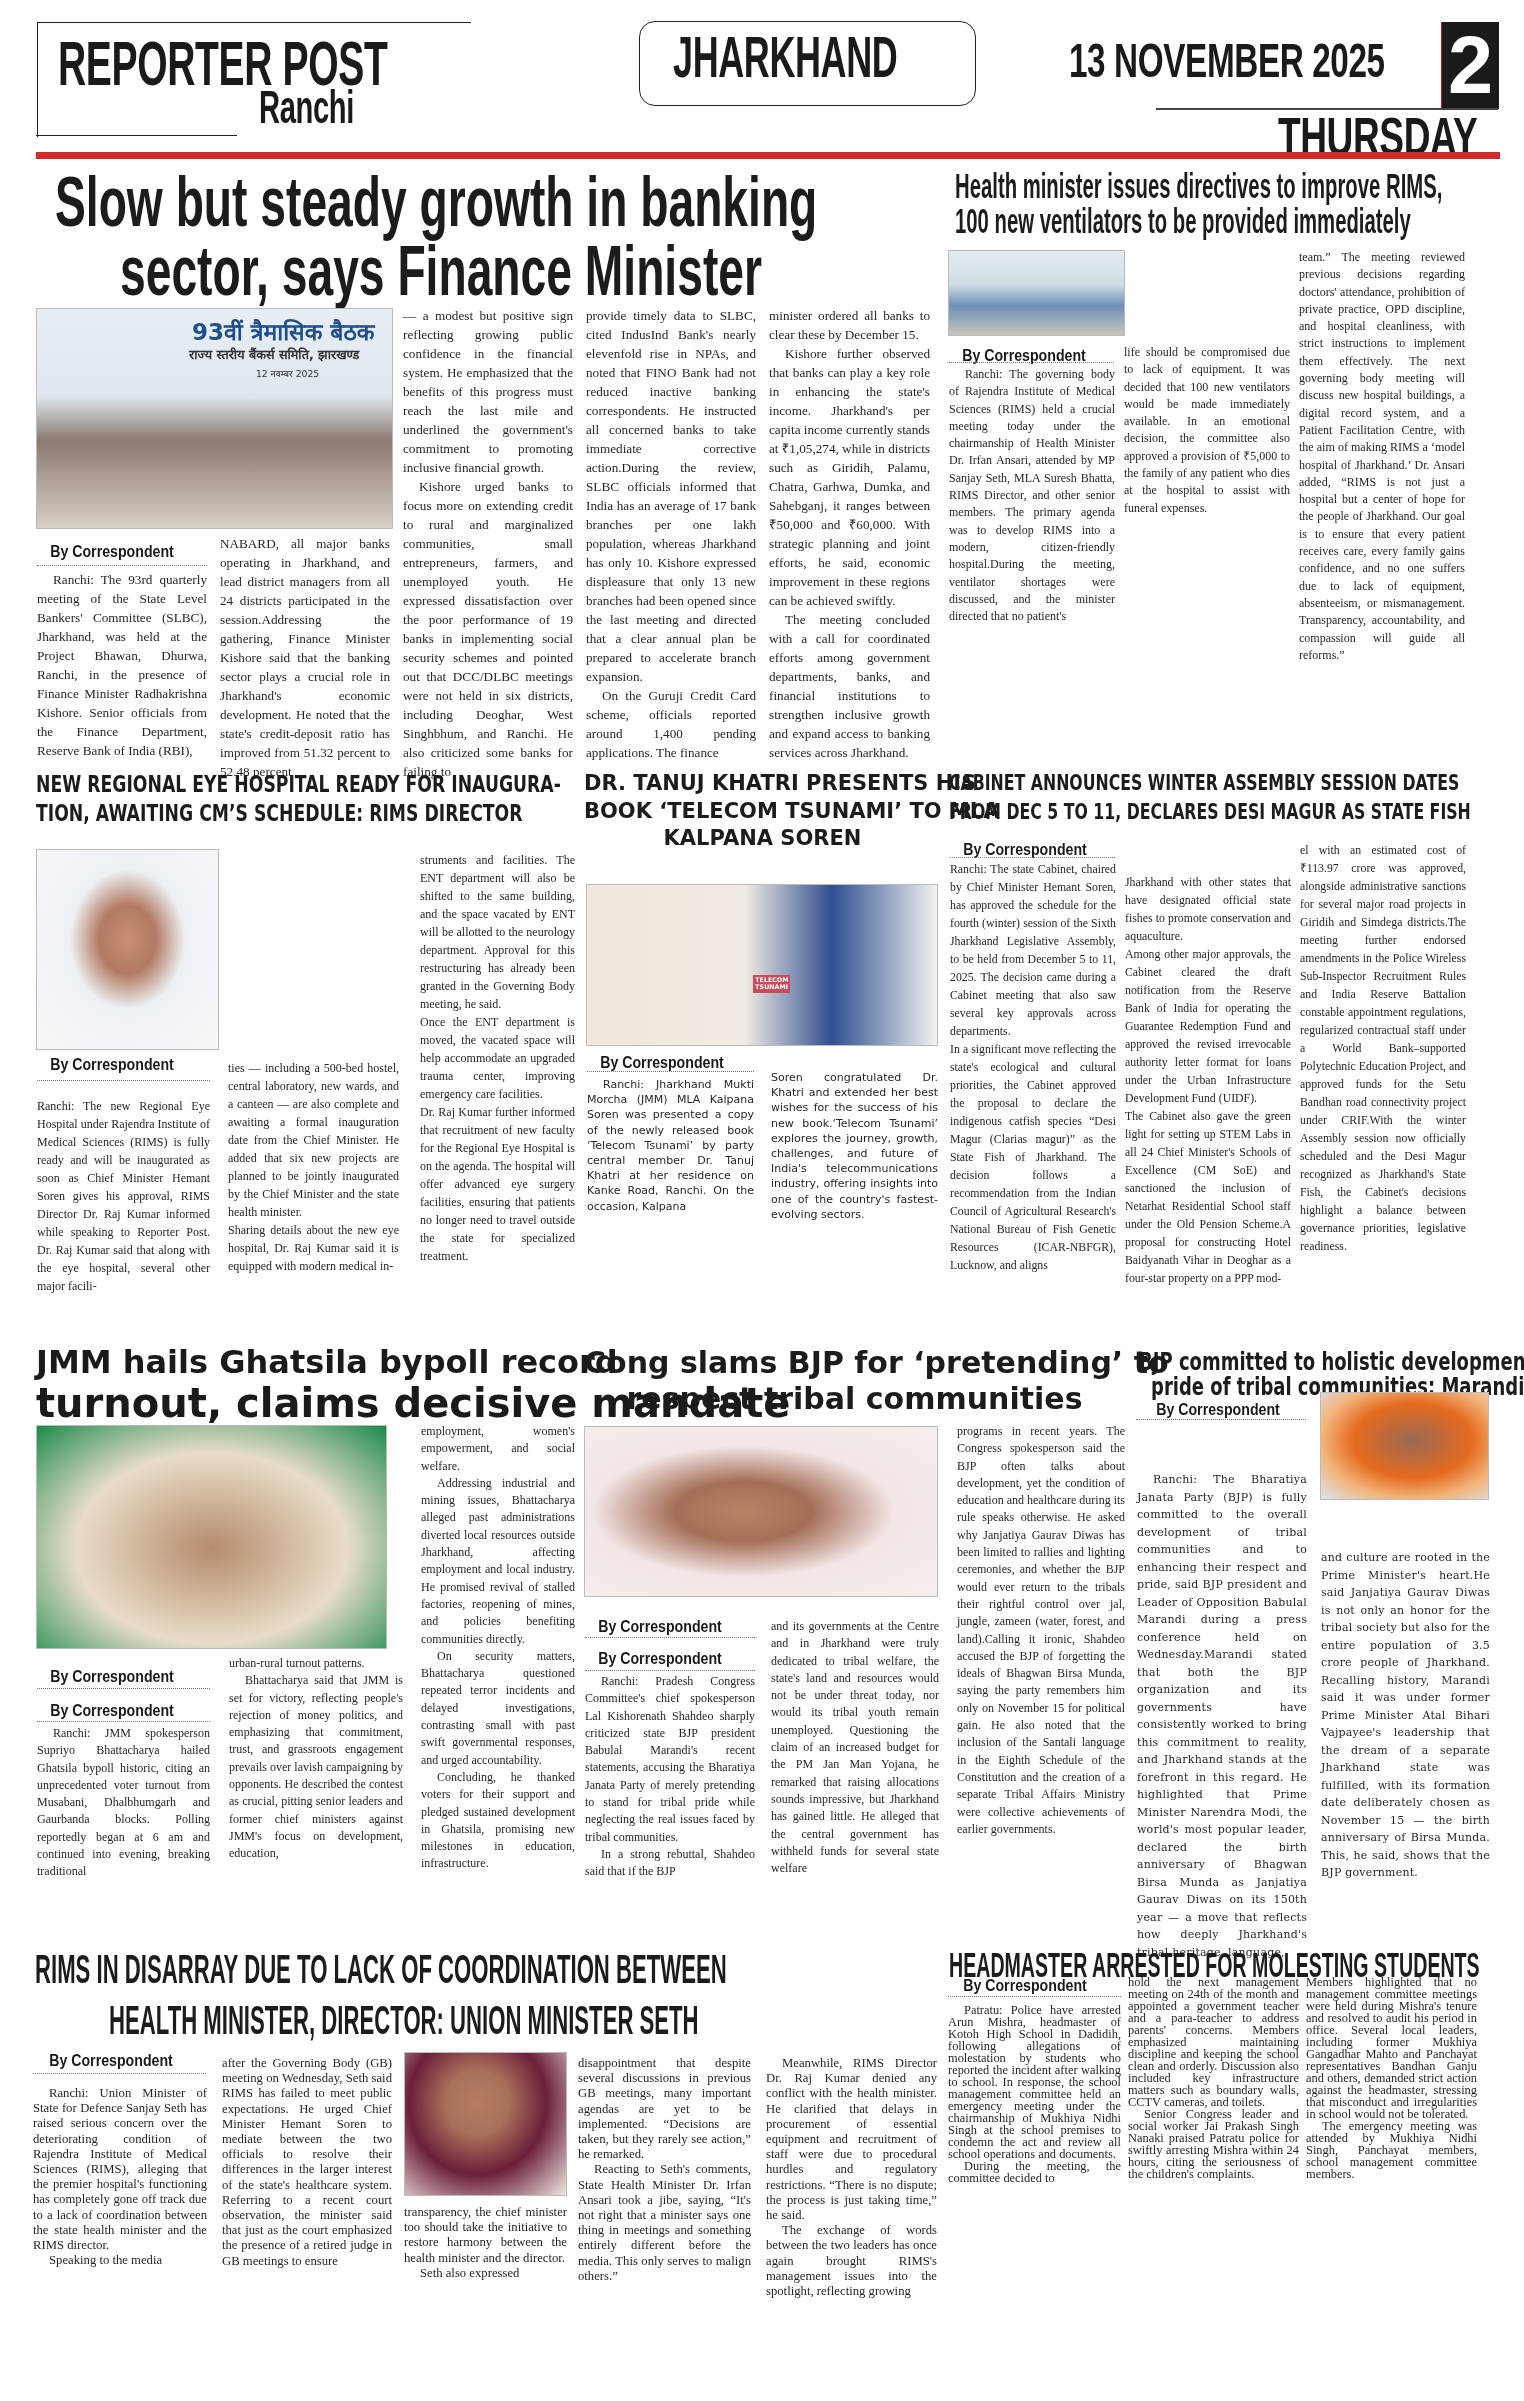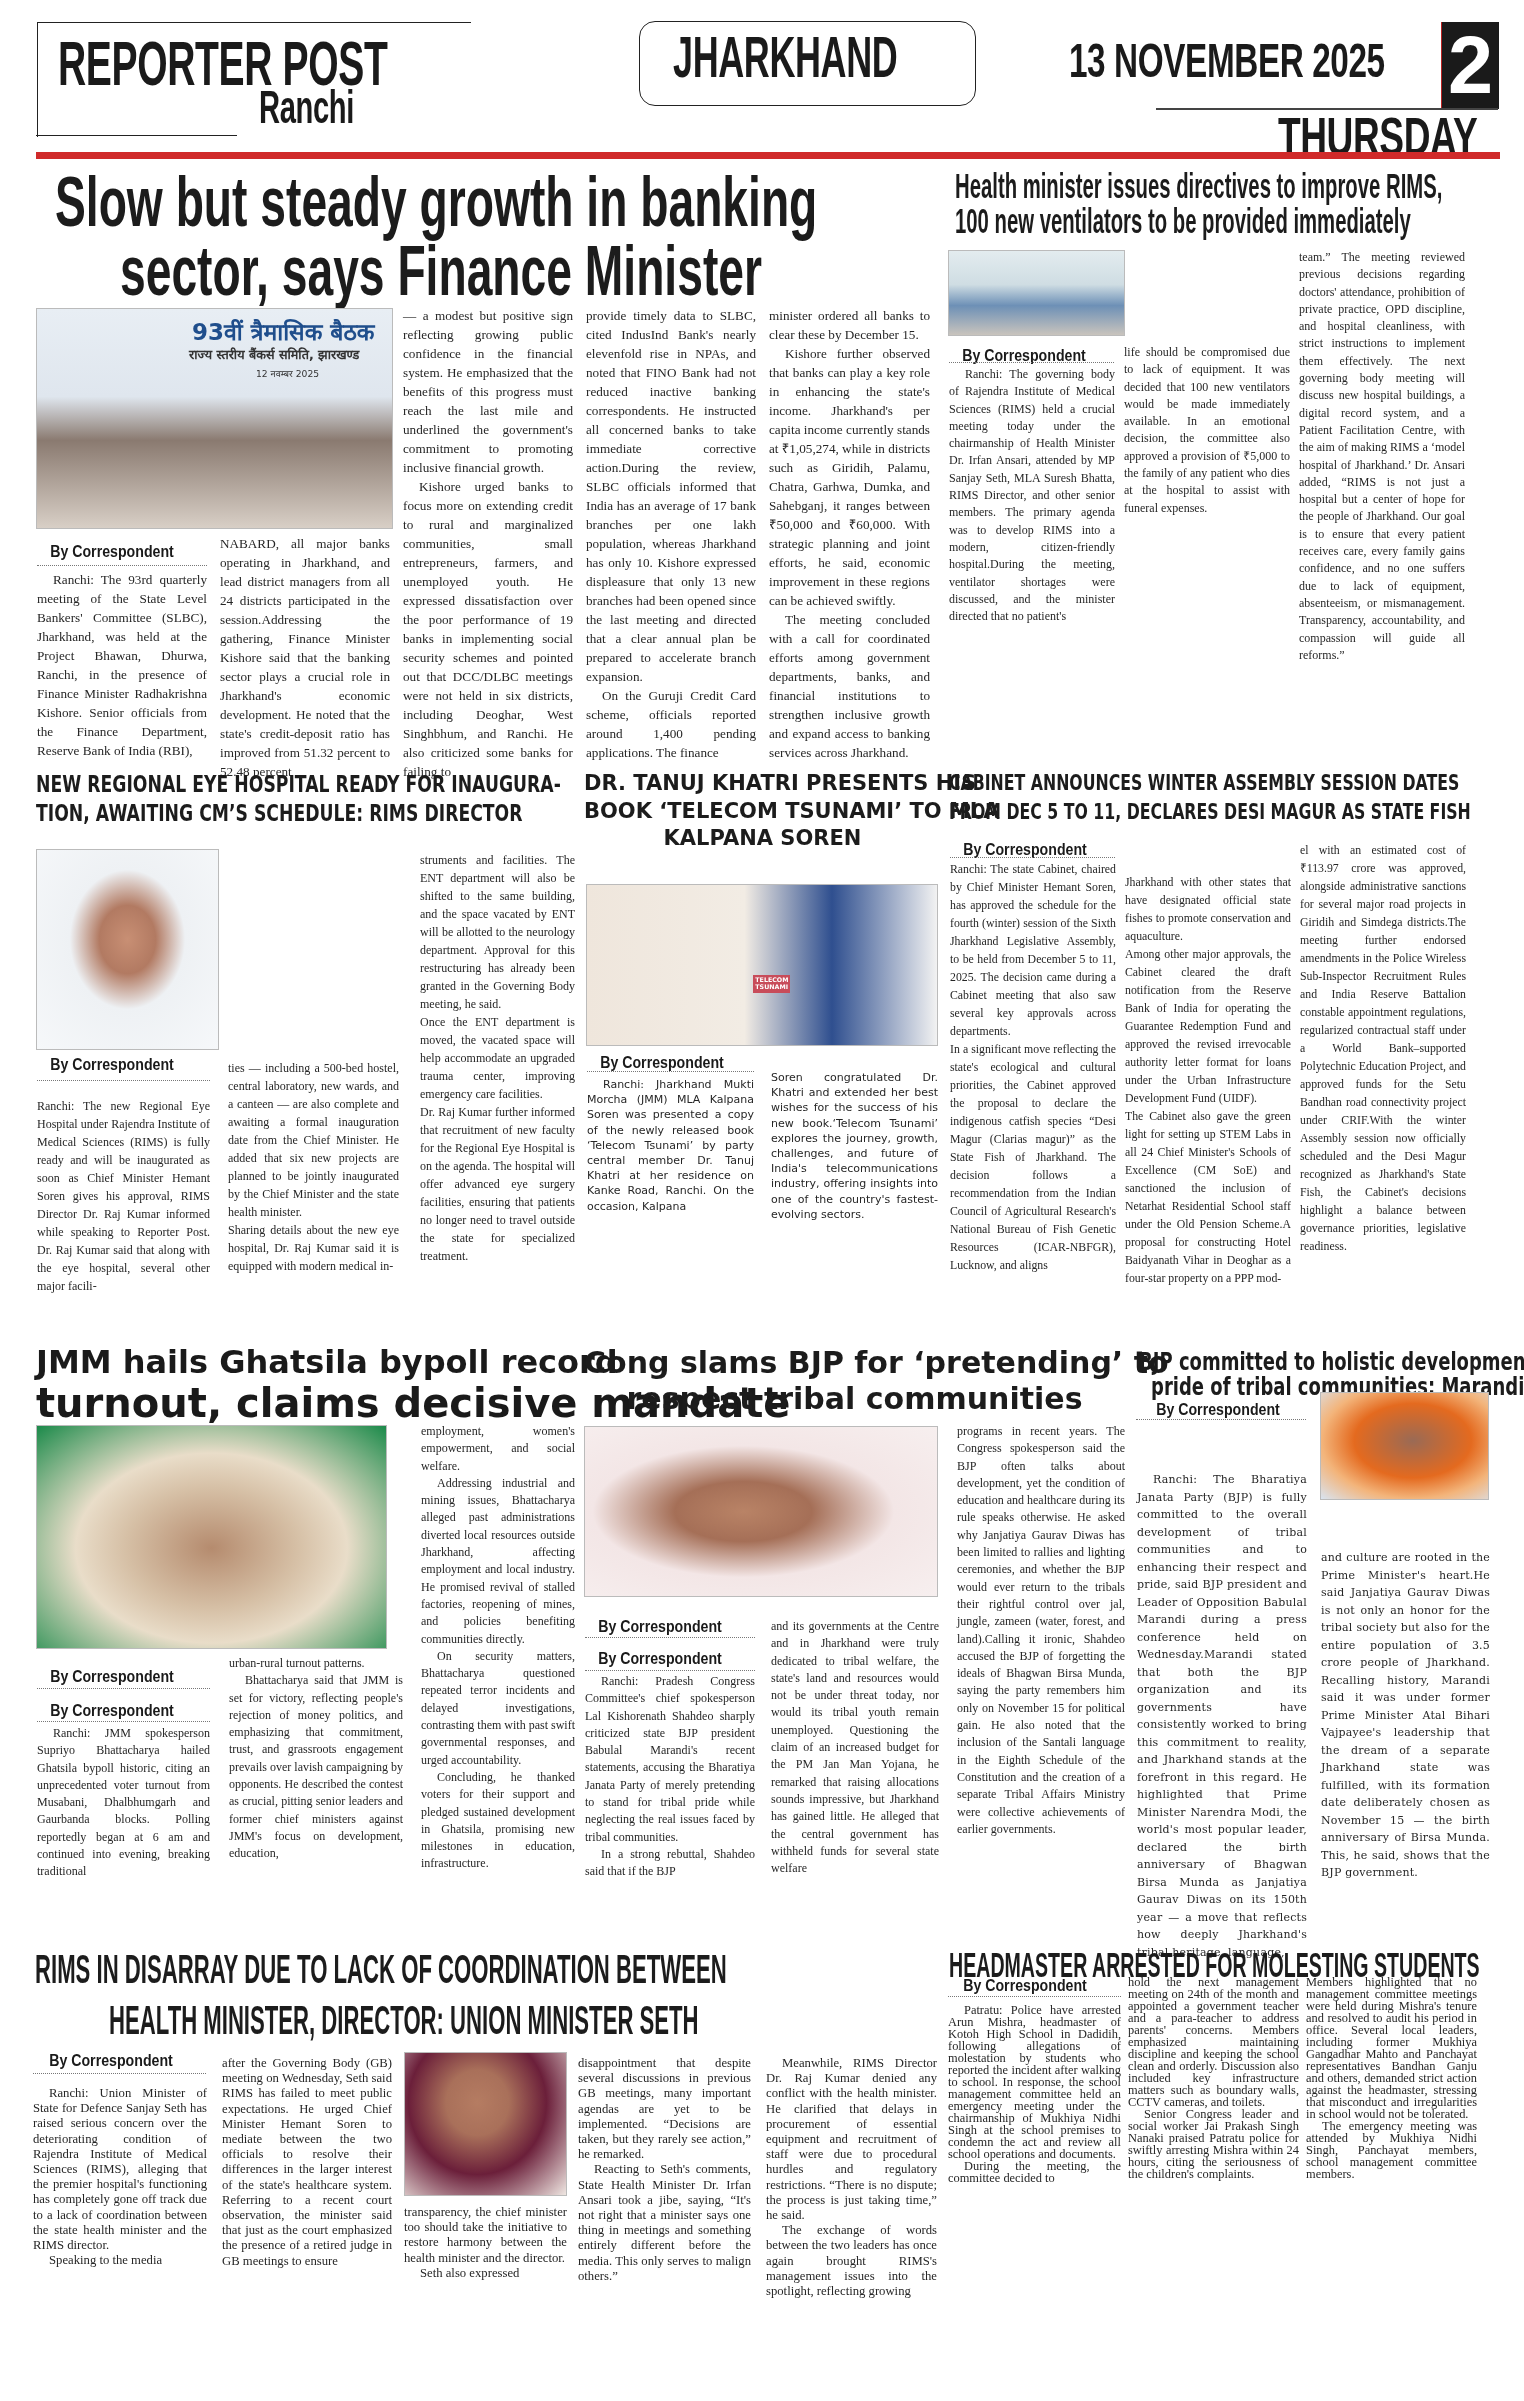--- a/index.html
+++ b/index.html
@@ -201,21 +201,21 @@
   <div class="abs col" style="left:37px;top:1725px;width:173px;font-size:12px;line-height:17.3px;">
     <p>Ranchi: JMM spokesperson Supriyo Bhattacharya hailed Ghatsila bypoll historic, citing an unprecedented voter turnout from Musabani, Dhalbhumgarh and Gaurbanda blocks. Polling reportedly began at 6 am and continued into evening, breaking traditional</p>
   </div>
   <div class="abs col" style="left:229px;top:1655px;width:174px;font-size:12px;line-height:17.3px;">
     <p class="noindent">urban-rural turnout patterns.</p>
     <p>Bhattacharya said that JMM is set for victory, reflecting people's rejection of money politics, and emphasizing that commitment, trust, and grassroots engagement prevails over lavish campaigning by opponents. He described the contest as crucial, pitting senior leaders and former chief ministers against JMM's focus on development, education,</p>
   </div>
   <div class="abs col" style="left:421px;top:1423px;width:154px;font-size:12px;line-height:17.3px;">
     <p class="noindent">employment, women's empowerment, and social welfare.</p>
     <p>Addressing industrial and mining issues, Bhattacharya alleged past administrations diverted local resources outside Jharkhand, affecting employment and local industry. He promised revival of stalled factories, reopening of mines, and policies benefiting communities directly.</p>
-    <p>On security matters, Bhattacharya questioned repeated terror incidents and delayed investigations, contrasting them with past swift governmental responses, and urged accountability.</p>
+    <p>On security matters, Bhattacharya questioned repeated terror incidents and delayed investigations, contrasting small with past swift governmental responses, and urged accountability.</p>
     <p>Concluding, he thanked voters for their support and pledged sustained development in Ghatsila, promising new milestones in education, infrastructure.</p>
   </div>
 </article>
 
 <article>
   <h2 class="abs h-humanist" style="left:584px;top:1345px;width:541px;text-align:center;font-size:30px;white-space:nowrap;">Cong slams BJP for ‘pretending’ to</h2>
   <h2 class="abs h-humanist" style="left:584px;top:1381px;width:541px;text-align:center;font-size:30px;white-space:nowrap;">respect tribal communities</h2>
 
   <div class="abs photo ph-cong" style="left:584px;top:1426px;width:354px;height:171px;"></div>
 

